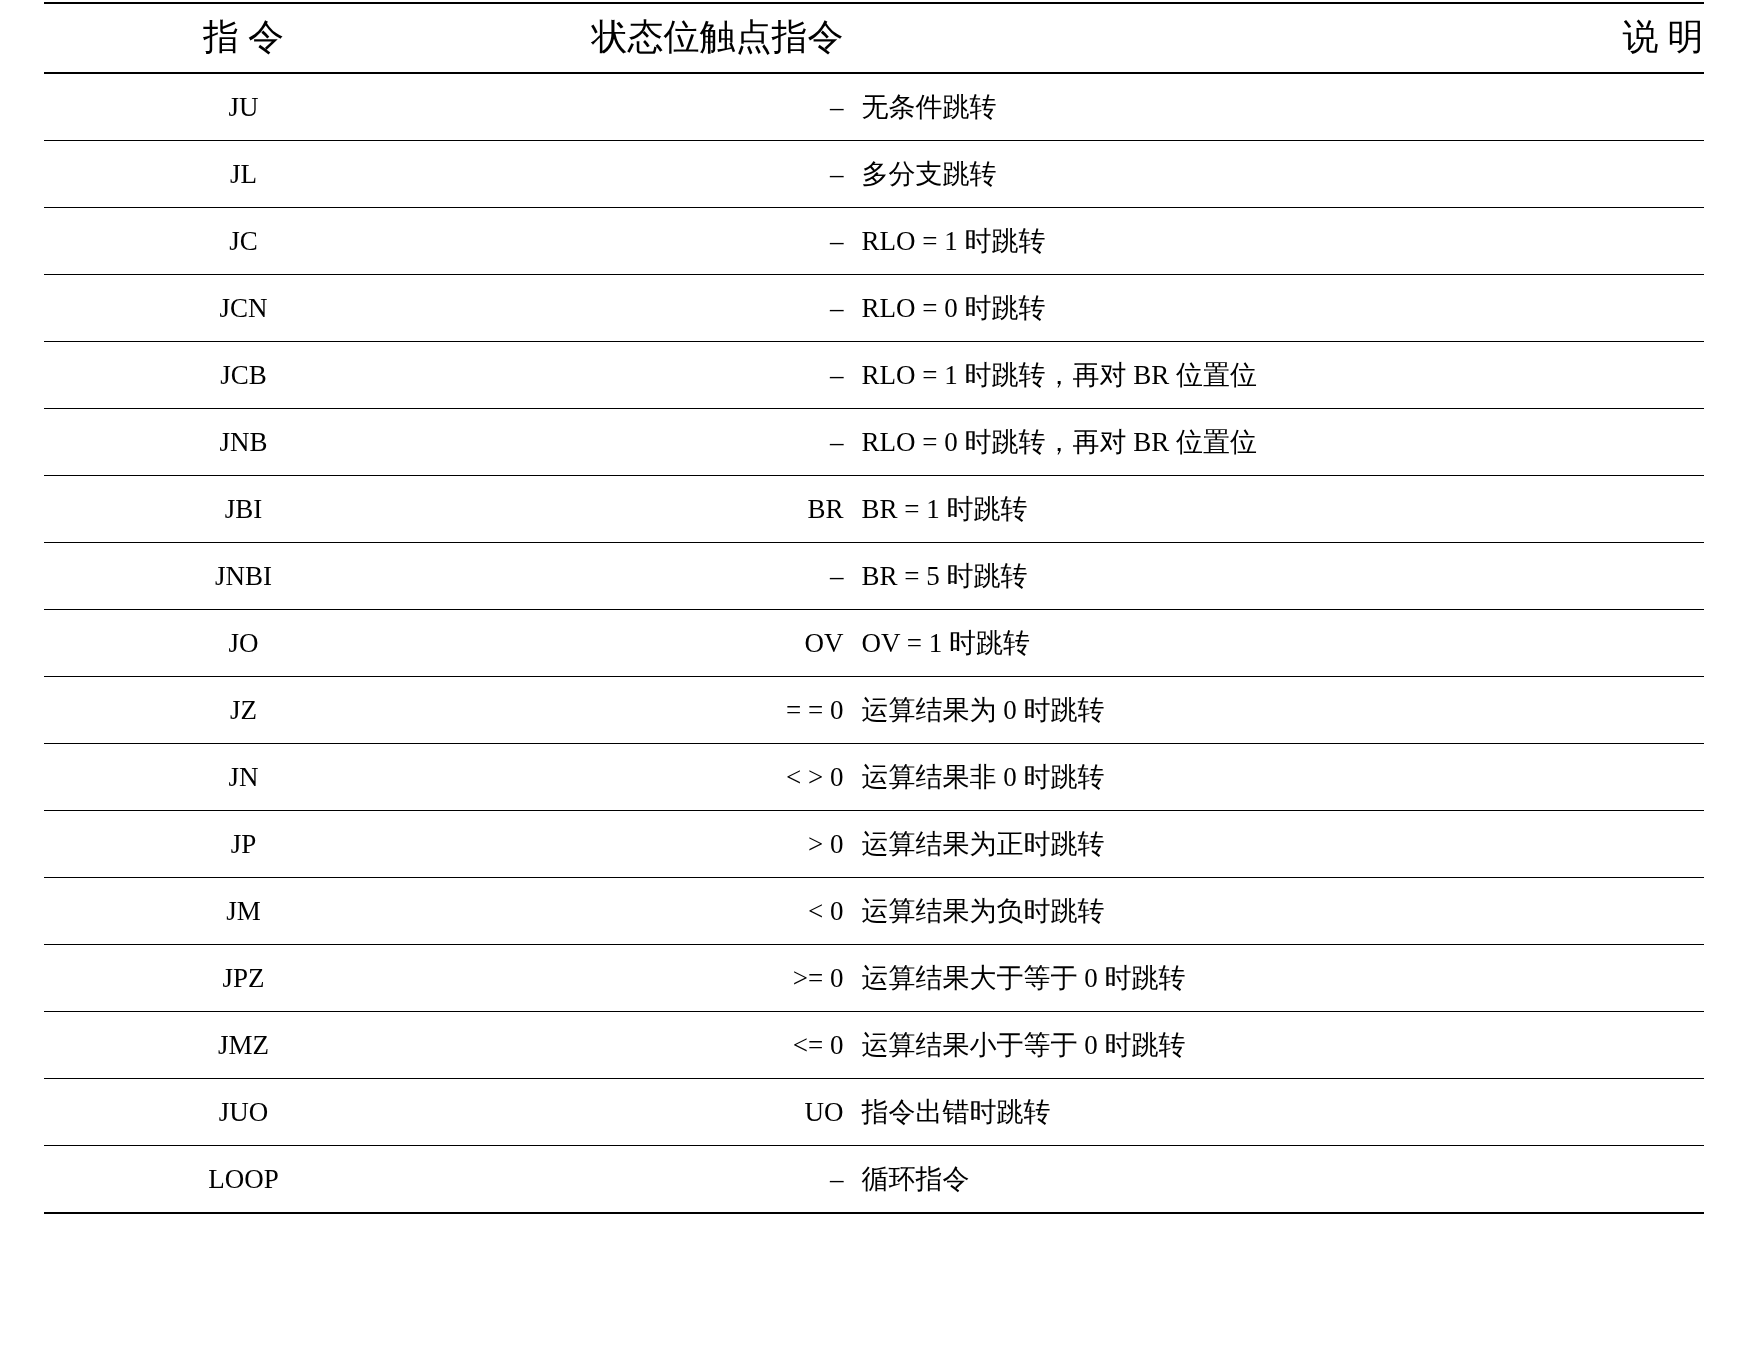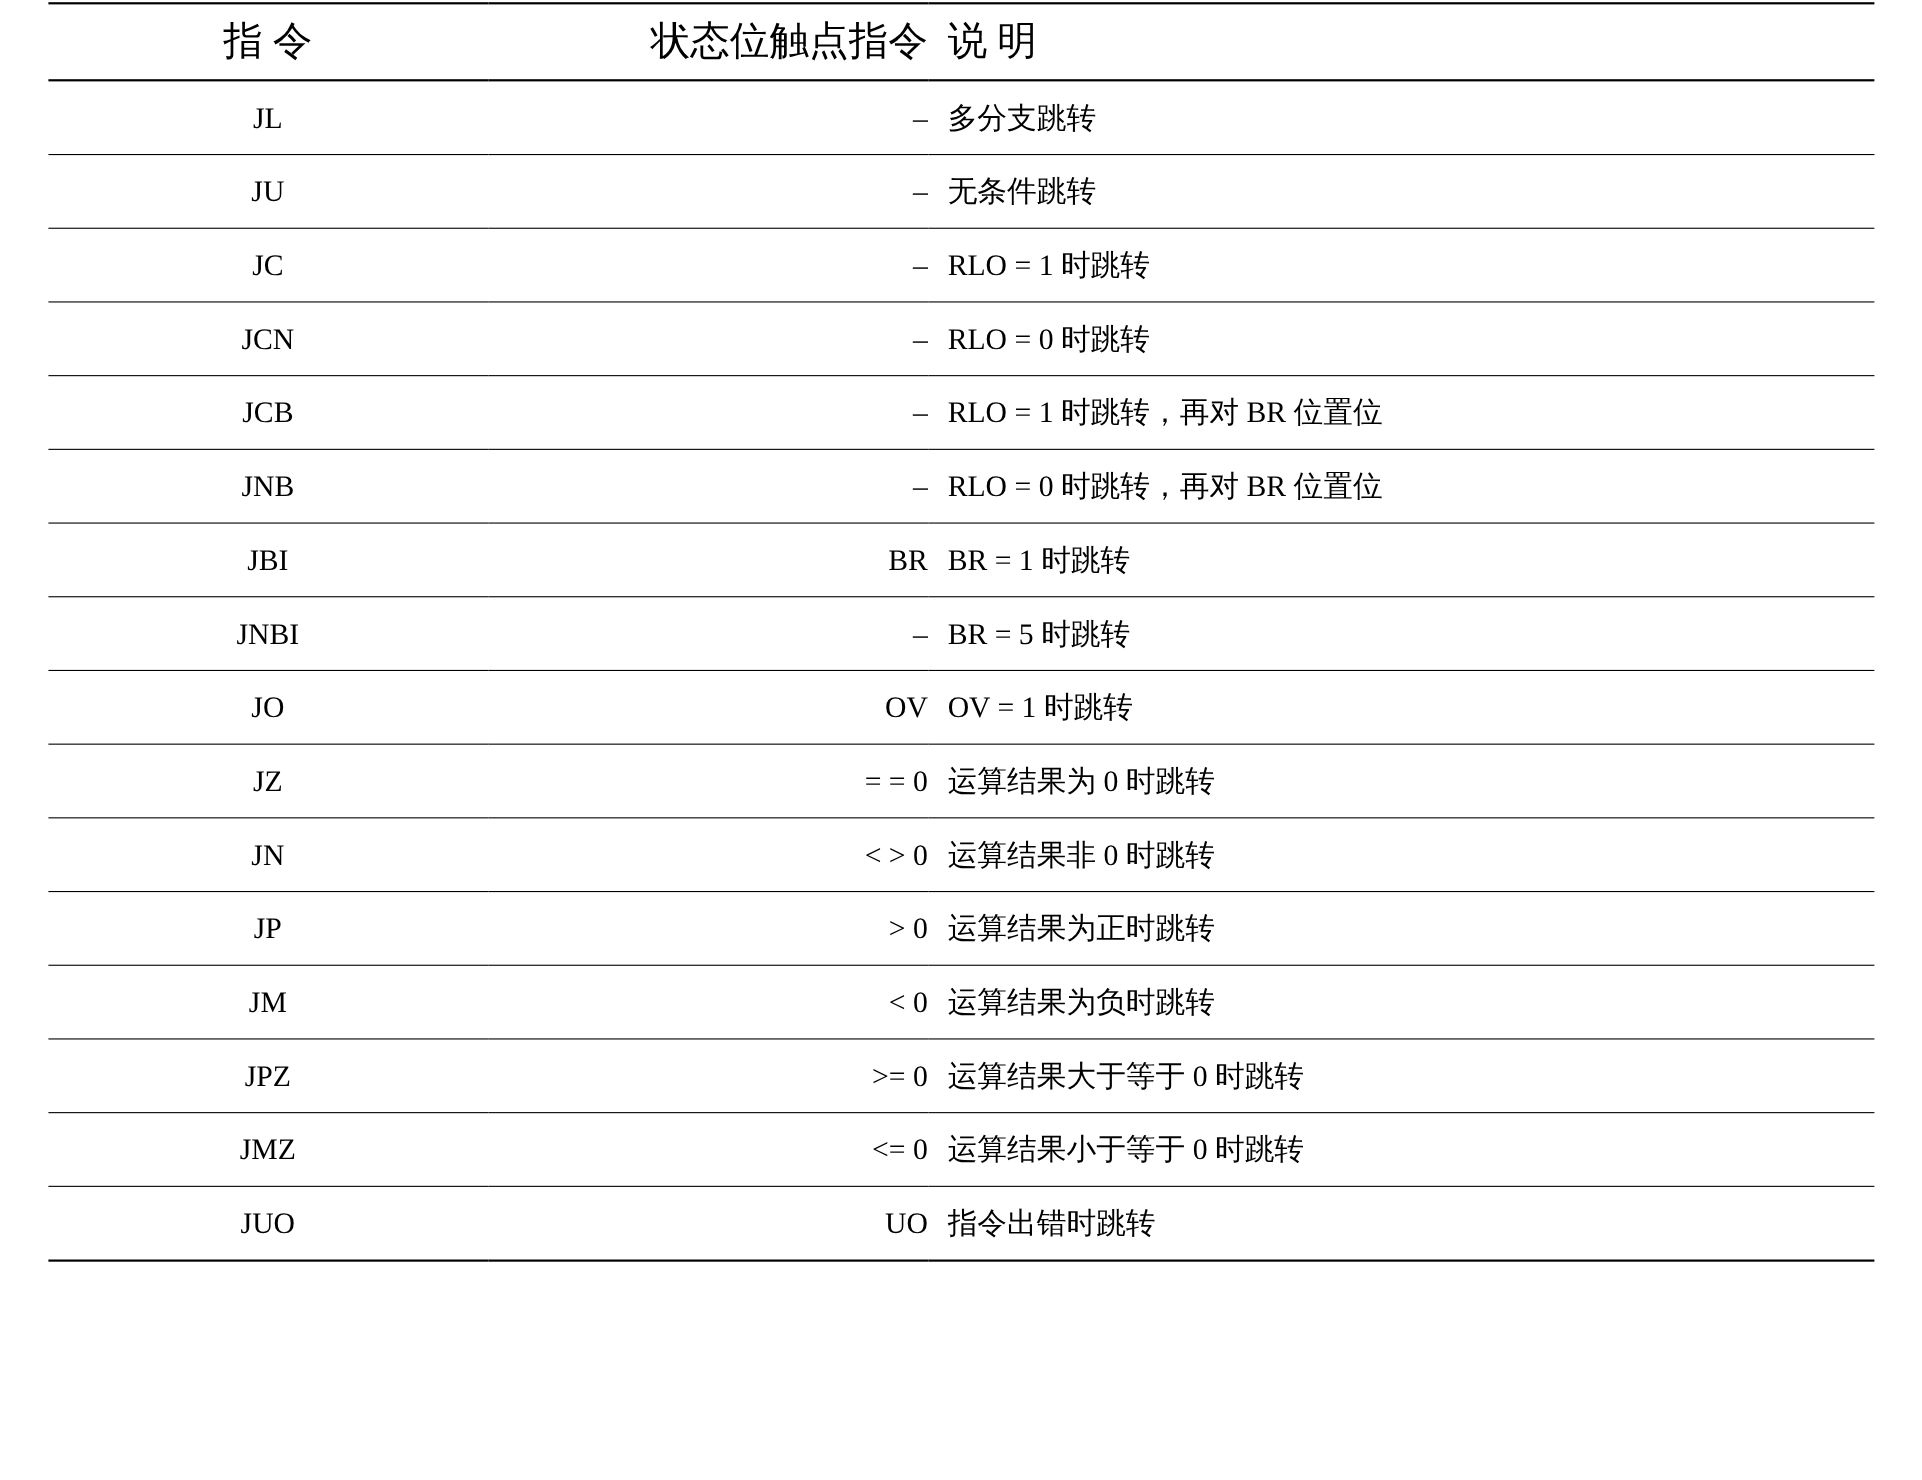--- a/index.html
+++ b/index.html
@@ -66,33 +66,33 @@
   <table class="instr-table">
     <colgroup>
       <col class="c1">
         <col class="c2">
         <col class="c3">
     </colgroup>
     <thead>
       <tr>
         <th class="col-a">指    令</th>
         <th class="col-b">状态位触点指令</th>
-        <th class="col-c" style="text-align:left;">说    明</th>
+        <th class="col-c" style="text-align:right;">说    明</th>
       </tr>
     </thead>
     <tbody>
       <tr>
+        <td class="col-a">JU</td>
+        <td class="col-b">–</td>
+        <td class="col-c">无条件跳转</td>
+      </tr>
+      <tr>
         <td class="col-a">JL</td>
         <td class="col-b">–</td>
         <td class="col-c">多分支跳转</td>
-      </tr>
-      <tr>
-        <td class="col-a">JU</td>
-        <td class="col-b">–</td>
-        <td class="col-c">无条件跳转</td>
       </tr>
       <tr>
         <td class="col-a">JC</td>
         <td class="col-b">–</td>
         <td class="col-c">RLO = 1 时跳转</td>
       </tr>
       <tr>
         <td class="col-a">JCN</td>
         <td class="col-b">–</td>
         <td class="col-c">RLO = 0 时跳转</td>
@@ -150,15 +150,20 @@
       <tr>
         <td class="col-a">JMZ</td>
         <td class="col-b">&lt;= 0</td>
         <td class="col-c">运算结果小于等于 0 时跳转</td>
       </tr>
       <tr>
         <td class="col-a">JUO</td>
         <td class="col-b">UO</td>
         <td class="col-c">指令出错时跳转</td>
       </tr>
+      <tr>
+        <td class="col-a">LOOP</td>
+        <td class="col-b">–</td>
+        <td class="col-c">循环指令</td>
+      </tr>
     </tbody>
   </table>
 </div>
 
 </body></html>

